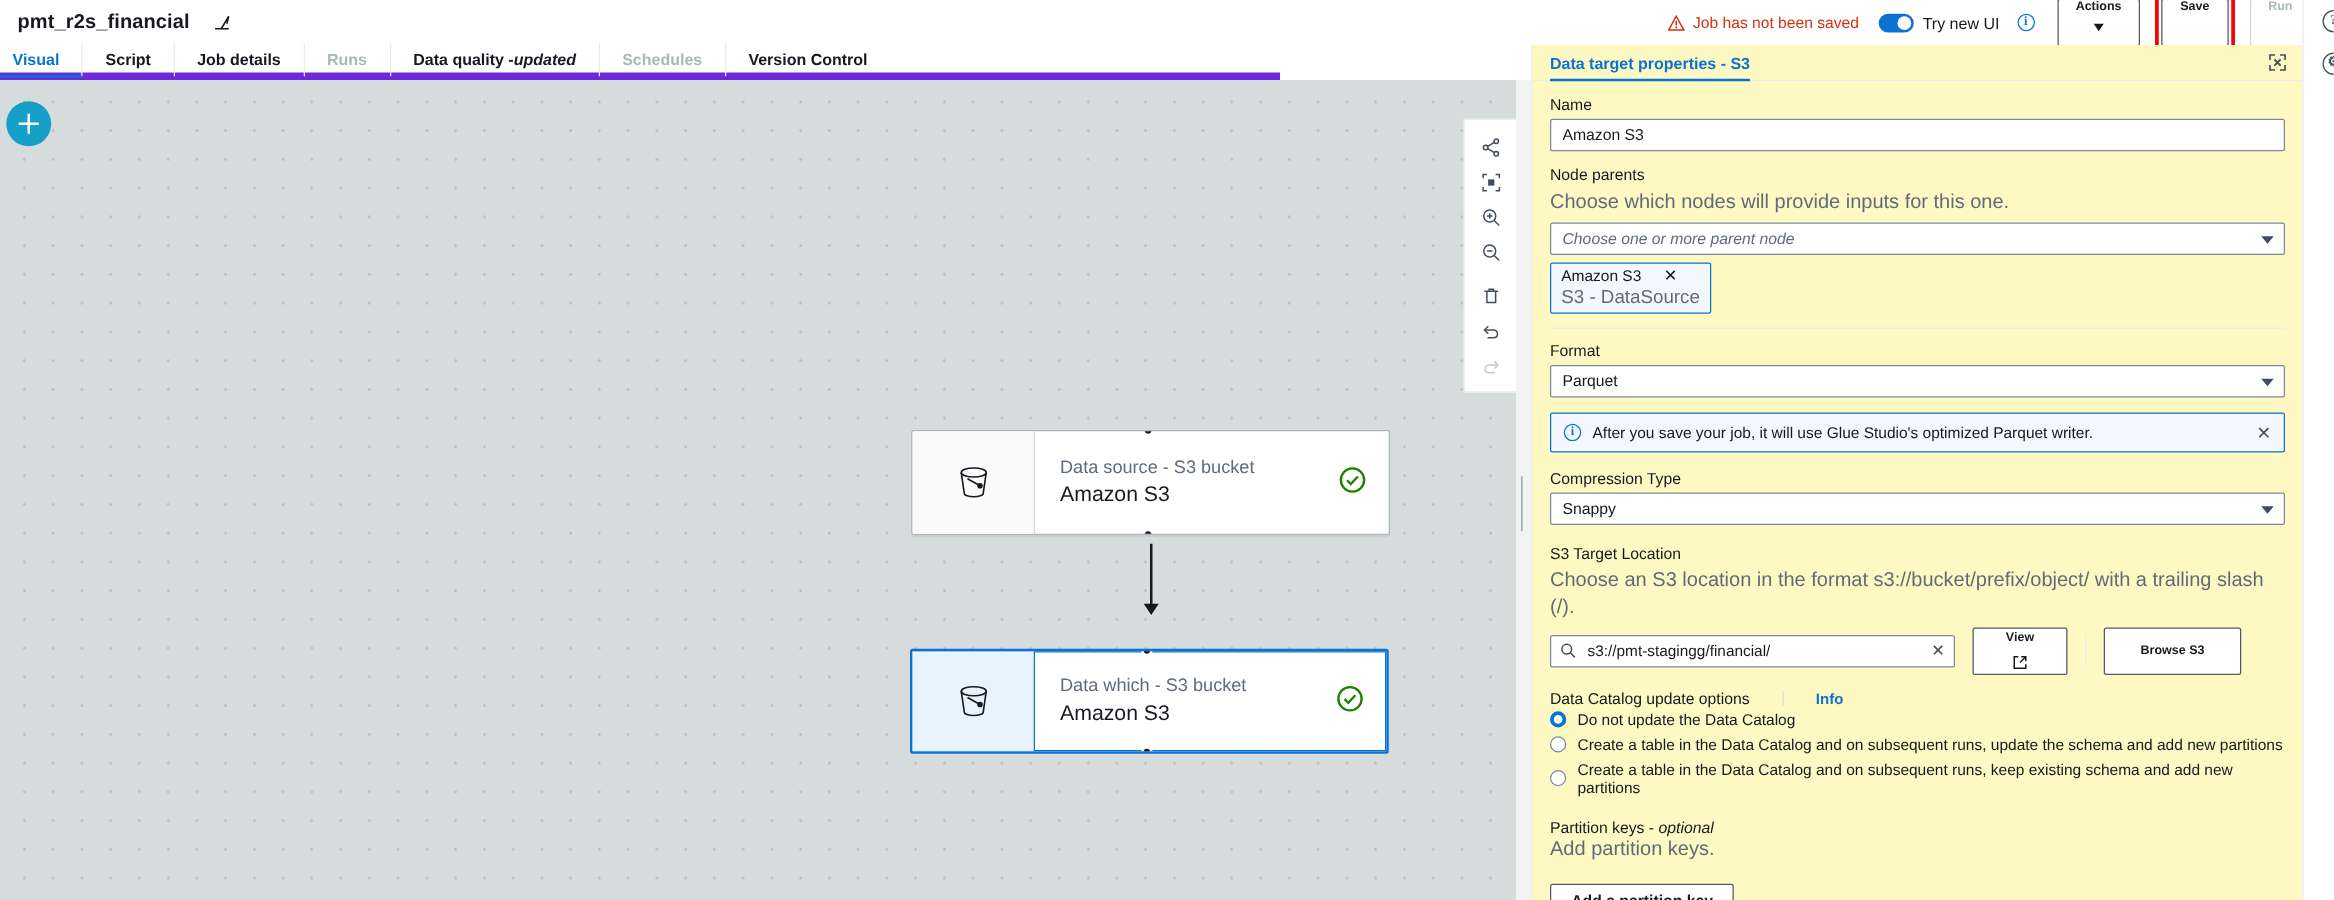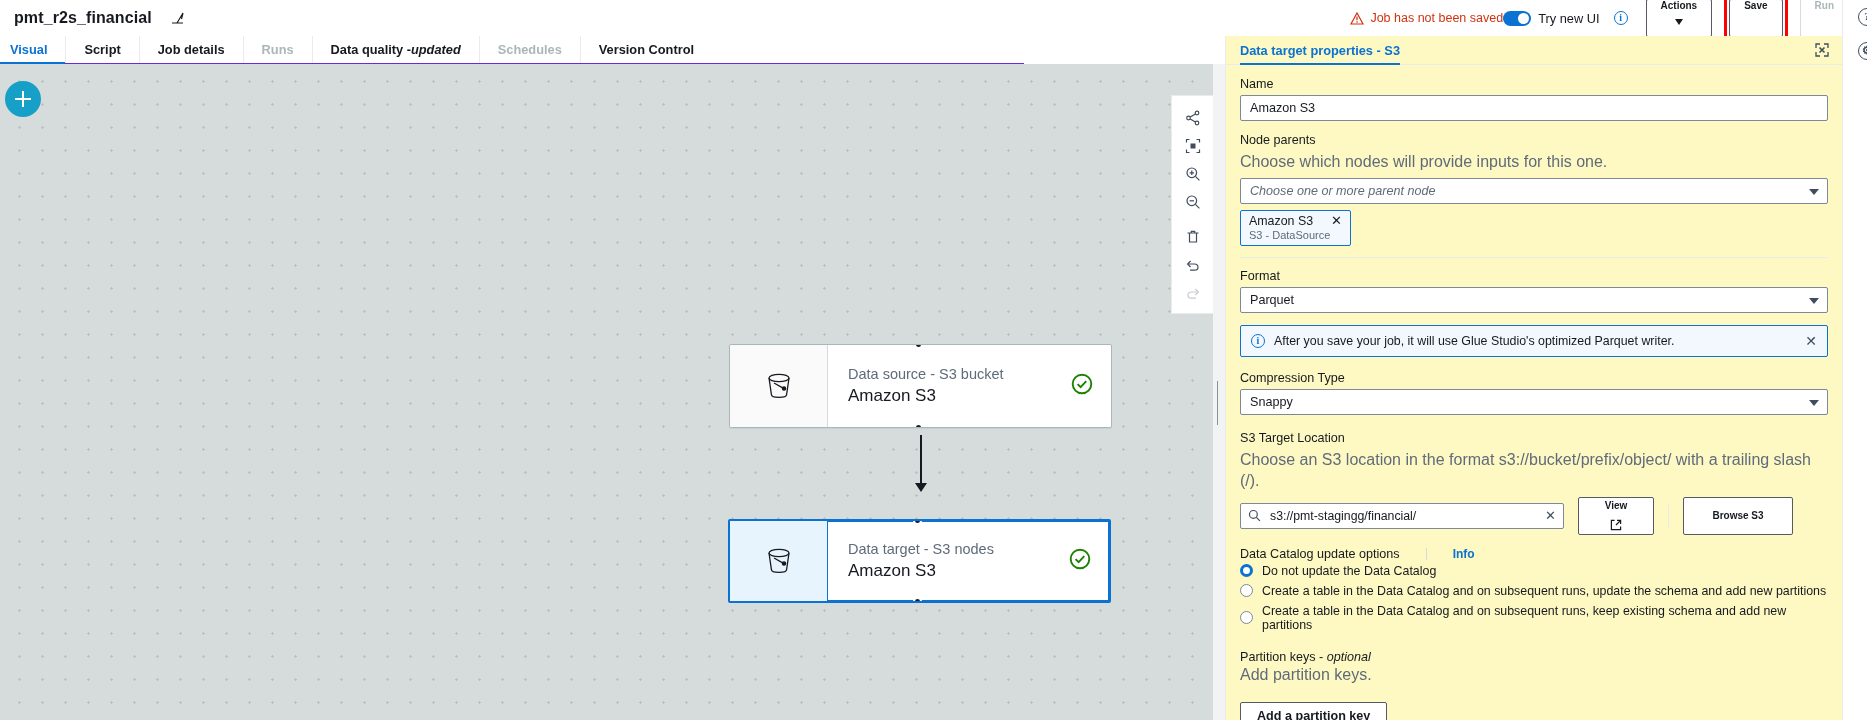--- a/index.html
+++ b/index.html
@@ -24,21 +24,21 @@
   }
   .edit-pencil {
     margin-left: 18px; width: 16px; height: 16px; position: relative; cursor: pointer;
   }
   .topbar-right {
     position: absolute; right: 0; top: 0; height: 36px;
     display: flex; align-items: center;
   }
   .warn-msg {
     display: flex; align-items: center; gap: 6px;
-    color: #d13212; font-size: 12.5px; 
+    color: #d13212; font-size: 12.5px; margin-right: 16px;
   }
   .warn-tri { width: 14px; height: 13px; display:block; }
   .toggle-wrap { display: flex; align-items: center; gap: 7px; margin-right: 6px; }
   .toggle {
     width: 28px; height: 15px; border-radius: 8px; background: #0972d3;
     position: relative; cursor: pointer; flex: none;
   }
   .toggle::after {
     content: ""; position: absolute; right: 2px; top: 2px;
     width: 11px; height: 11px; border-radius: 50%; background: #fff;
@@ -60,21 +60,21 @@
   .caret { width: 0; height: 0; border-left: 4.5px solid transparent;
            border-right: 4.5px solid transparent; border-top: 6px solid #16191f; }
   .save-highlight {
     border: 3px solid #ff0000; padding: 2px; border-radius: 2px;
     display: inline-flex;
   }
 
   
   .tabs {
     position: absolute; left: 0; top: 36px; width: 1024px; height: 28px;
-    display: flex; align-items: center; border-bottom: 1px solid #6d28d9;
+    display: flex; align-items: center; border-bottom: 6px solid #6d28d9;
     background: #fff;
   }
   .tab {
     font-size: 12.8px; font-weight: bold; color: #16191f; padding: 0 18px;
     height: 27px; display: flex; align-items: center; cursor: pointer;
     border-right: 1px solid #e9ebed; position: relative; white-space: nowrap;
   }
   .tab:first-child { padding-left: 10px; }
   .tab.active { color: #0972d3; }
   .tab.active::after {
@@ -202,21 +202,21 @@
   }
   .mb12 { margin-bottom: 12px; }
   .mb16 { margin-bottom: 16px; }
 
   .token {
     display: inline-block; border: 1px solid #0972d3; border-radius: 2px;
     background: #f2f8fd; padding: 3px 8px 4px 8px; margin-top: 6px; position: relative;
     min-width: 88px;
   }
   .token-row1 { font-size: 12.4px; color: #16191f; display: flex; align-items: center; gap: 18px; }
-  .token-row2 { font-size: 11px; color: #5f6b7a; margin-top: 1px; }
+  .token-row2 { font-size: 15px; color: #5f6b7a; margin-top: 1px; }
   .token-x { cursor: pointer; color: #16191f; font-size: 13px; line-height: 12px; }
 
   .divider { height: 1px; background: #e9ebed; margin: 11px 0 11px 0; }
 
   .alert {
     border: 1px solid #0972d3; border-radius: 2px; background: #f2f8fd;
     padding: 8px 10px; display: flex; align-items: center; gap: 9px;
     font-size: 12.4px; color: #16191f; margin-bottom: 14px;
   }
   .alert-i {
@@ -433,21 +433,21 @@
       <div class="node-icon">
         <svg width="40" height="40" viewBox="0 0 40 40" fill="none" stroke="#16191f" stroke-width="1.3">
           <ellipse cx="20" cy="12" rx="10" ry="3.6"></ellipse>
           <path d="M10 12 L12.4 28.5 C12.4 30.2 16 31.4 20 31.4 C24 31.4 27.6 30.2 27.6 28.5 L30 12"></path>
           <path d="M15 17 L25 22.6"></path>
             <circle cx="25" cy="22.6" r="1.6" fill="#16191f"></circle>
         </svg>
       </div>
       <div class="node-body">
         <div class="node-texts">
-          <div class="node-sub">Data target - S3 nodes</div>
+          <div class="node-sub">Data which - S3 bucket</div>
           <div class="node-title">Amazon S3</div>
         </div>
         <div class="node-ok">
           <svg width="22" height="22" viewBox="0 0 22 22">
             <circle cx="11" cy="11" r="9.3" fill="none" stroke="#1d8102" stroke-width="1.9"></circle>
             <path d="M6.6 11.2 L9.6 14.2 L15.3 8.2" fill="none" stroke="#1d8102" stroke-width="1.9"></path>
           </svg>
         </div>
       </div>
       <div class="port bottom"></div>

